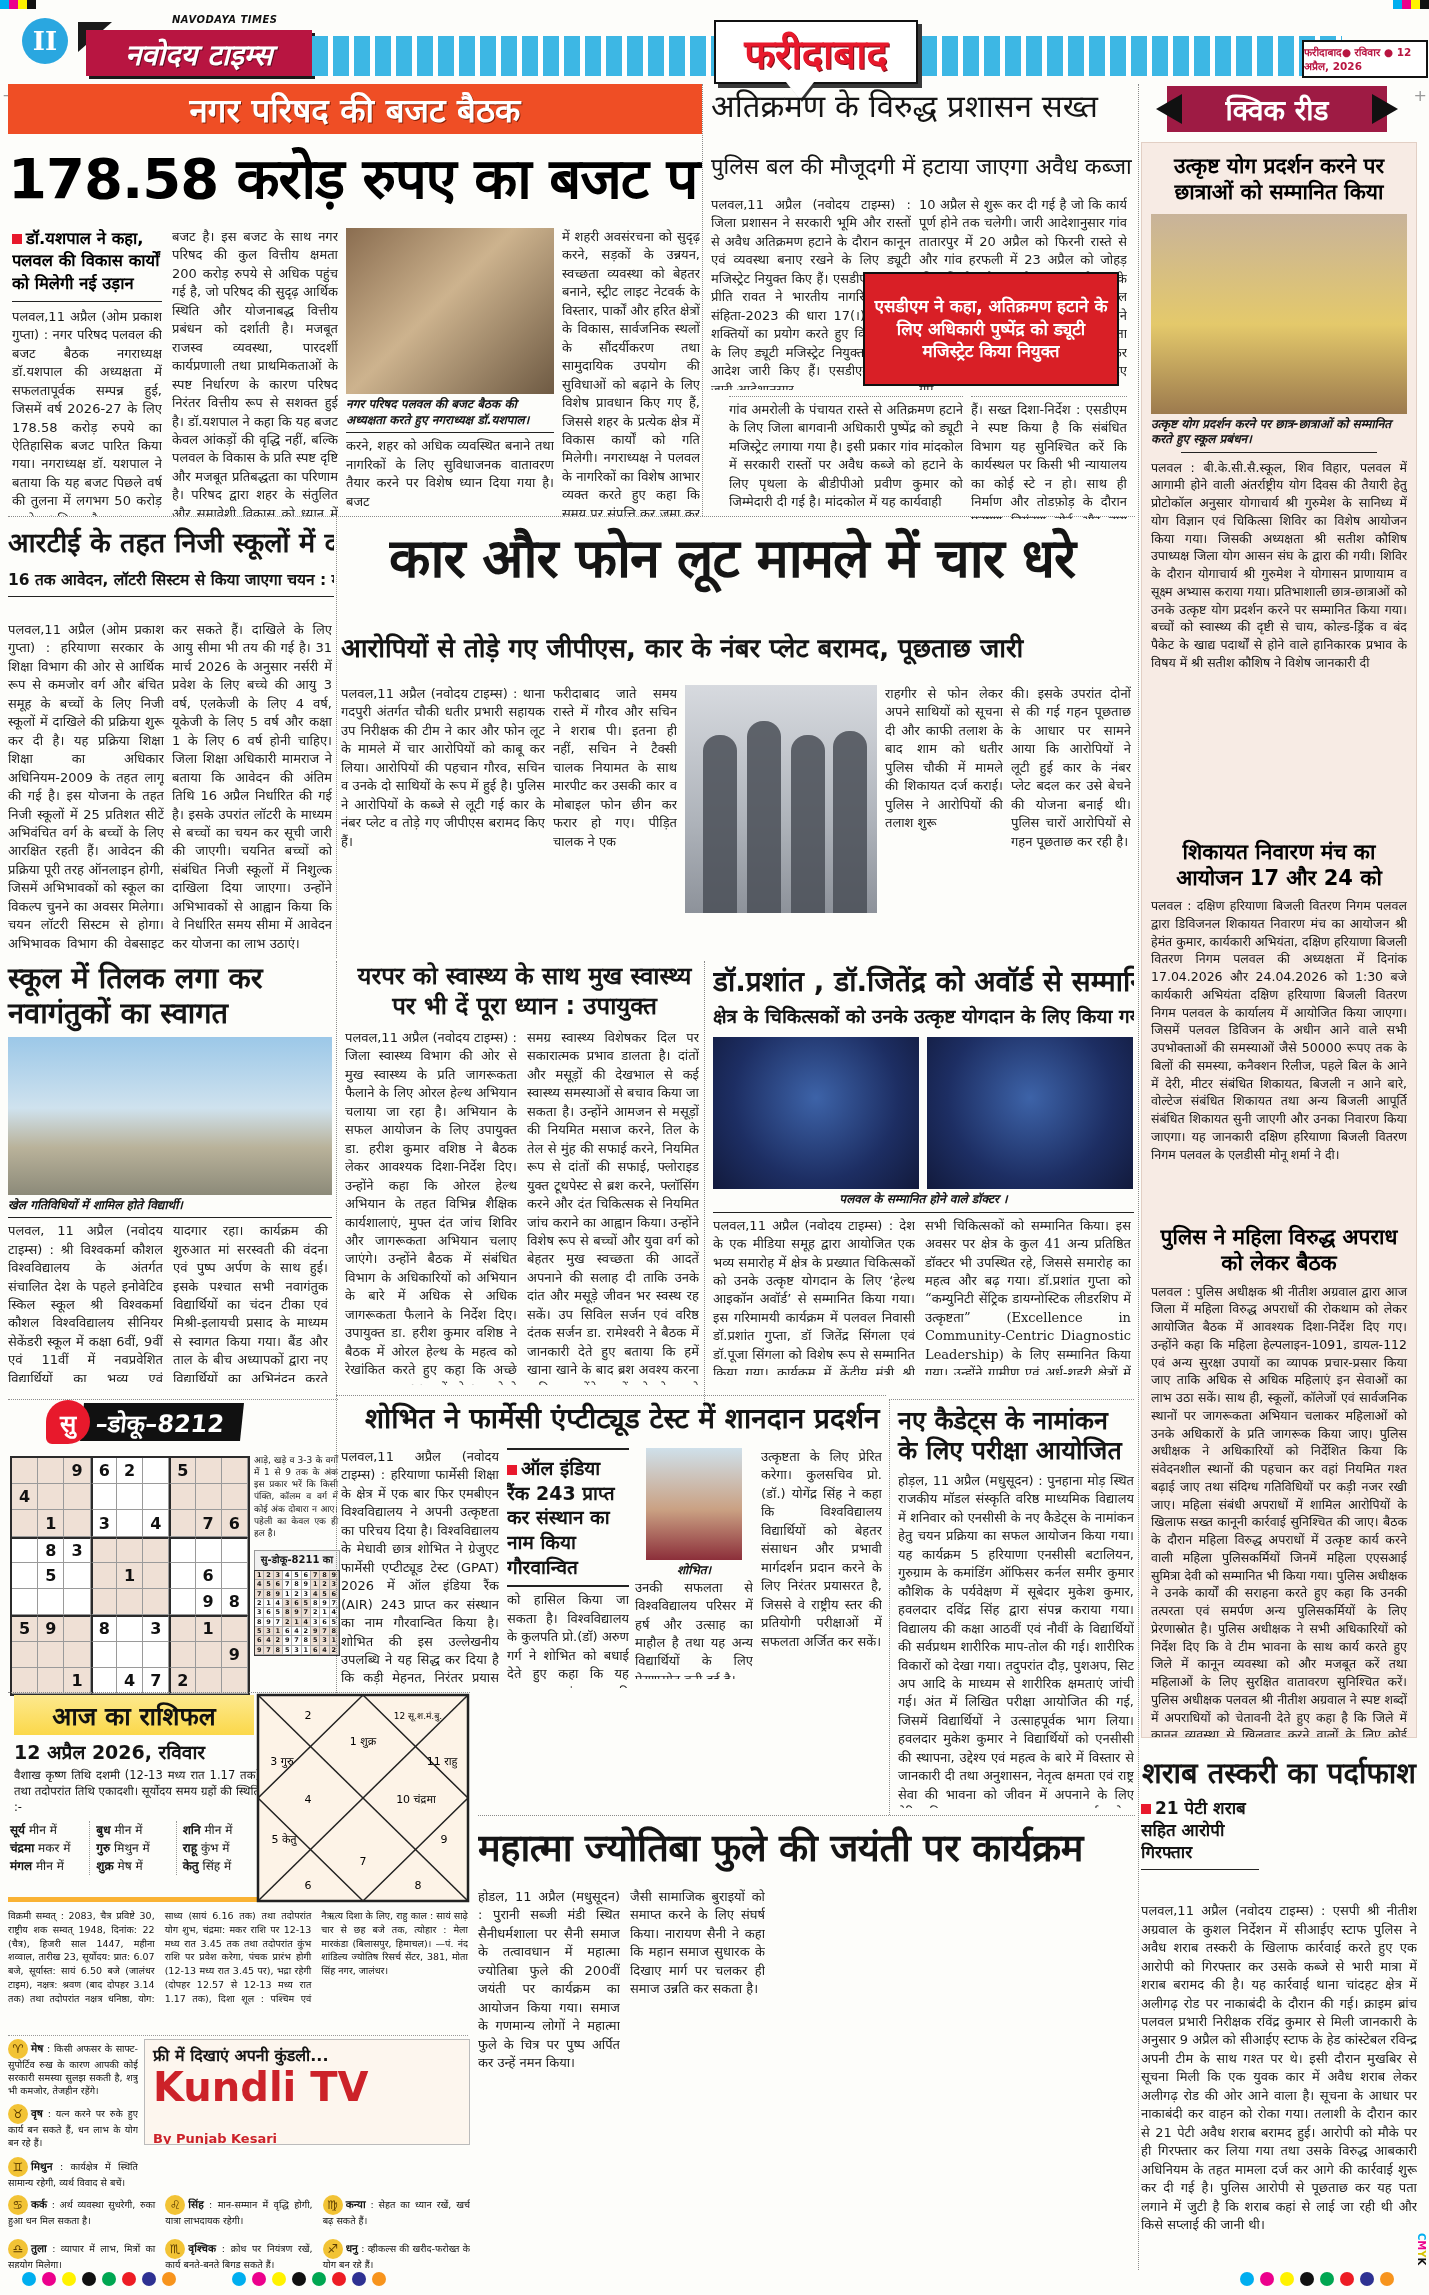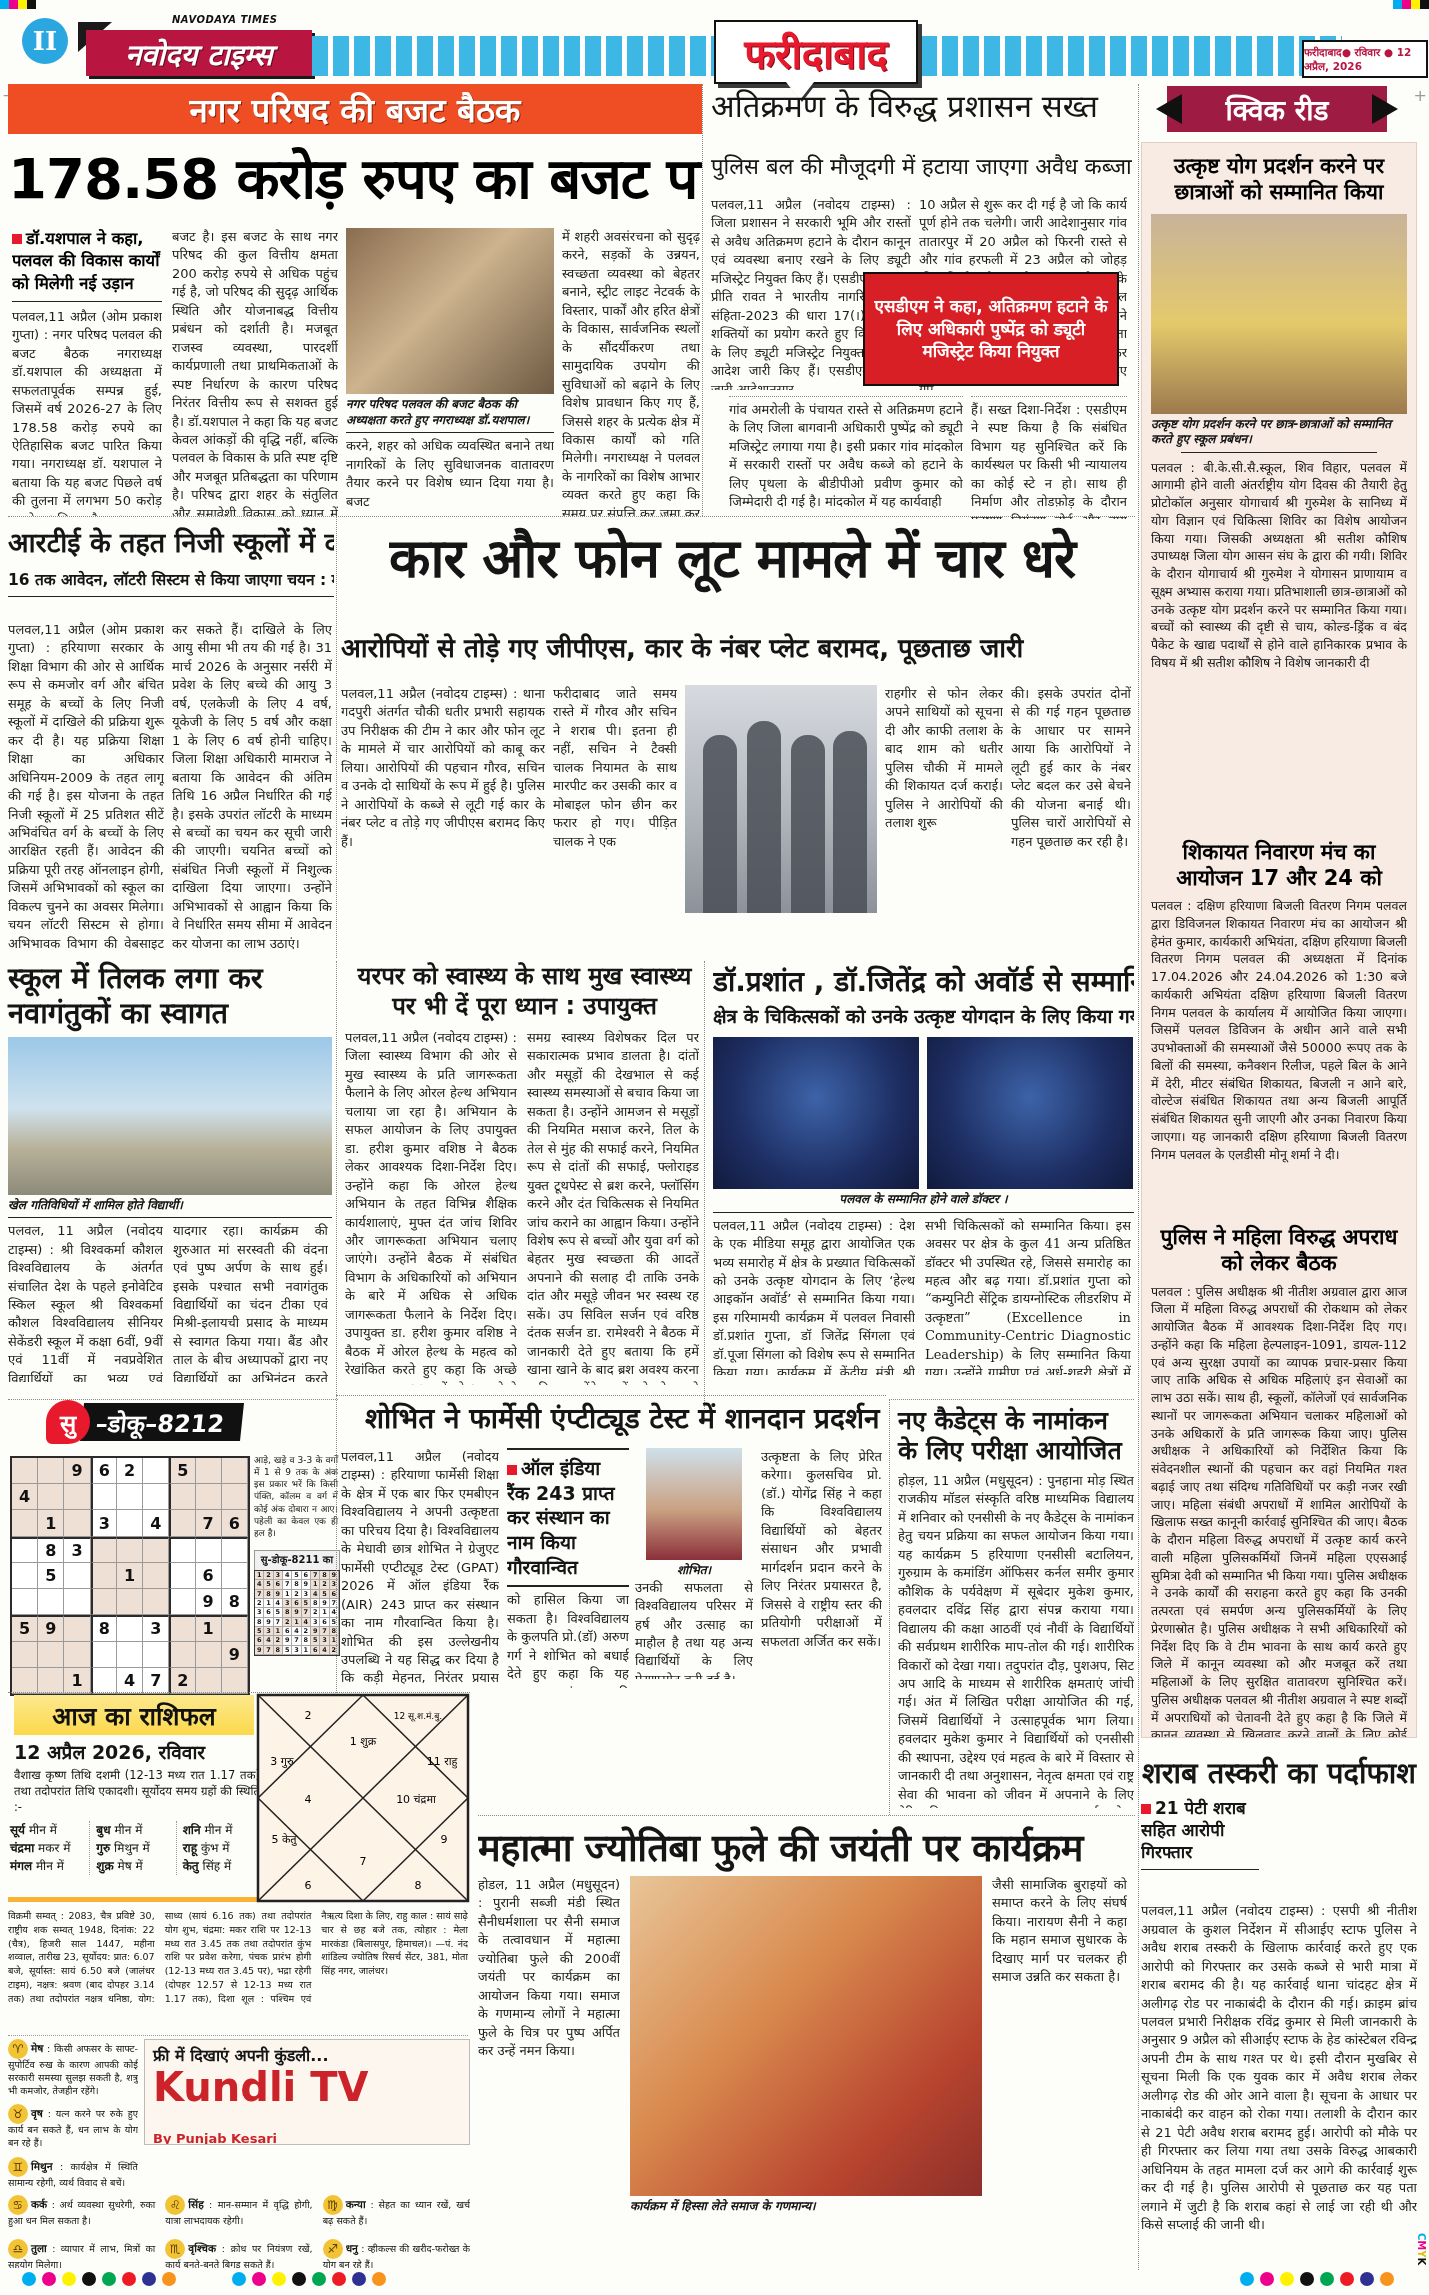--- a/index.html
+++ b/index.html
@@ -626,26 +626,22 @@
     <div class="abs clip body-txt" style="left:424px;top:52px;width:121px;height:240px;">उत्कृष्टता के लिए प्रेरित करेगा। कुलसचिव प्रो.(डॉ.) योगेंद्र सिंह ने कहा कि विश्वविद्यालय विद्यार्थियों को बेहतर संसाधन और प्रभावी मार्गदर्शन प्रदान करने के लिए निरंतर प्रयासरत है, जिससे वे राष्ट्रीय स्तर की प्रतियोगी परीक्षाओं में सफलता अर्जित कर सकें।</div>
   </div>
 
   <div id="cadets" class="abs dotleft dottop" style="padding:6px 0 0 8px;box-sizing:border-box;">
     <div class="headline">नए कैडेट्स के नामांकन के लिए परीक्षा आयोजित</div>
     <div class="body-txt clip" style="height:336px;margin-top:6px;">होड़ल, 11 अप्रैल (मधुसूदन) : पुनहाना मोड़ स्थित राजकीय मॉडल संस्कृति वरिष्ठ माध्यमिक विद्यालय में शनिवार को एनसीसी के नए कैडेट्स के नामांकन हेतु चयन प्रक्रिया का सफल आयोजन किया गया। यह कार्यक्रम 5 हरियाणा एनसीसी बटालियन, गुरुग्राम के कमांडिंग ऑफिसर कर्नल समीर कुमार कौशिक के पर्यवेक्षण में सूबेदार मुकेश कुमार, हवलदार दविंद्र सिंह द्वारा संपन्न कराया गया। विद्यालय की कक्षा आठवीं एवं नौवीं के विद्यार्थियों की सर्वप्रथम शारीरिक माप-तोल की गई। शारीरिक विकारों को देखा गया। तदुपरांत दौड़, पुशअप, सिट अप आदि के माध्यम से शारीरिक क्षमताएं जांची गई। अंत में लिखित परीक्षा आयोजित की गई, जिसमें विद्यार्थियों ने उत्साहपूर्वक भाग लिया। हवलदार मुकेश कुमार ने विद्यार्थियों को एनसीसी की स्थापना, उद्देश्य एवं महत्व के बारे में विस्तार से जानकारी दी तथा अनुशासन, नेतृत्व क्षमता एवं राष्ट्र सेवा की भावना को जीवन में अपनाने के लिए प्रेरित किया। इस अवसर पर प्रधानाचार्य राकेश बघेल ने कहा कि एनसीसी विद्यार्थियों के सर्वांगीण विकास का सशक्त माध्यम है। इससे अनुशासन, आत्मविश्वास और नेतृत्व क्षमता का विकास होता है।</div>
   </div>
 
   <div id="phule" class="abs dottop" style="padding-top:4px;box-sizing:border-box;">
     <div class="headline">महात्मा ज्योतिबा फुले की जयंती पर कार्यक्रम</div>
-    <div style="display:flex;gap:10px;margin-top:4px;">
+    <div style="display:flex;gap:10px;margin-top:16px;">
       <div class="body-txt clip" style="width:142px;height:380px;">होडल, 11 अप्रैल (मधुसूदन) : पुरानी सब्जी मंडी स्थित सैनीधर्मशाला पर सैनी समाज के तत्वावधान में महात्मा ज्योतिबा फुले की 200वीं जयंती पर कार्यक्रम का आयोजन किया गया। समाज के गणमान्य लोगों ने महात्मा फुले के चित्र पर पुष्प अर्पित कर उन्हें नमन किया।</div>
-      <div>
-        <div class="phule-photo"></div>
-        <div class="caption">कार्यक्रम में हिस्सा लेते समाज के गणमान्य।</div>
-      </div>
       <div class="body-txt clip" style="width:135px;height:380px;">जैसी सामाजिक बुराइयों को समाप्त करने के लिए संघर्ष किया। नारायण सैनी ने कहा कि महान समाज सुधारक के दिखाए मार्ग पर चलकर ही समाज उन्नति कर सकता है।</div>
     </div>
   </div>
 
   <div class="dots" style="left:22px;top:2272px;">
       <span style="background: rgb(0, 174, 239);"></span>
       <span style="background: rgb(236, 0, 140);"></span>
       <span style="background: rgb(255, 242, 0);"></span>
       <span style="background: rgb(17, 17, 17);"></span>
       <span style="background: rgb(0, 166, 81);"></span>

